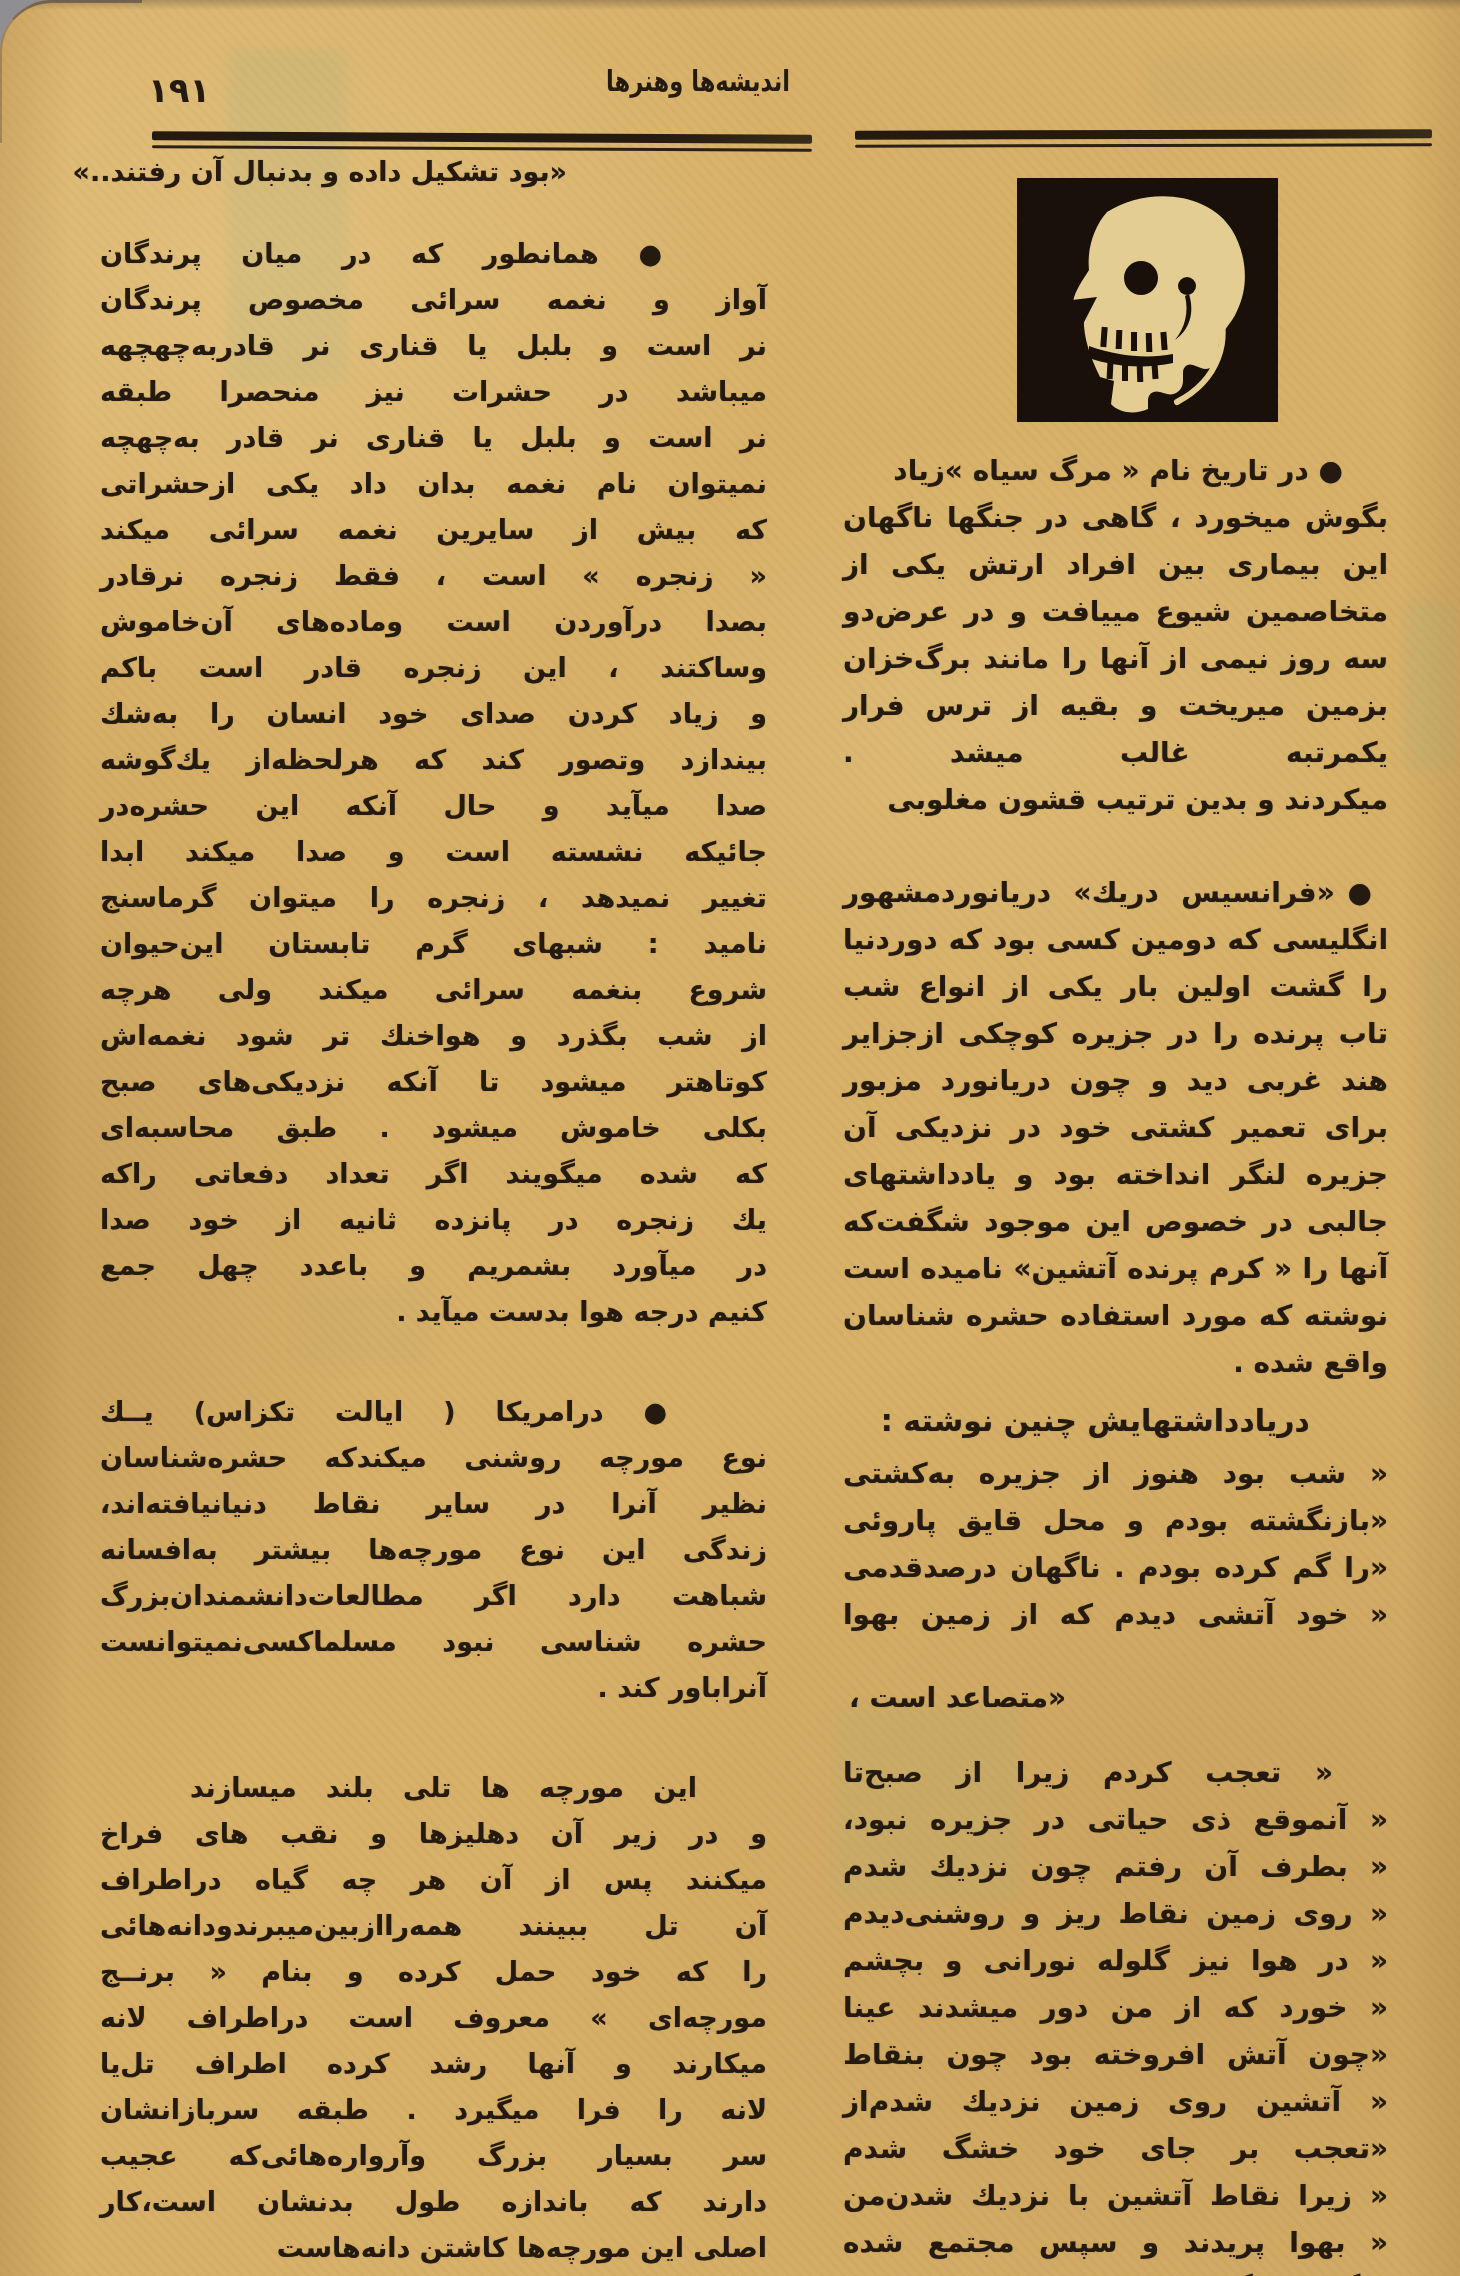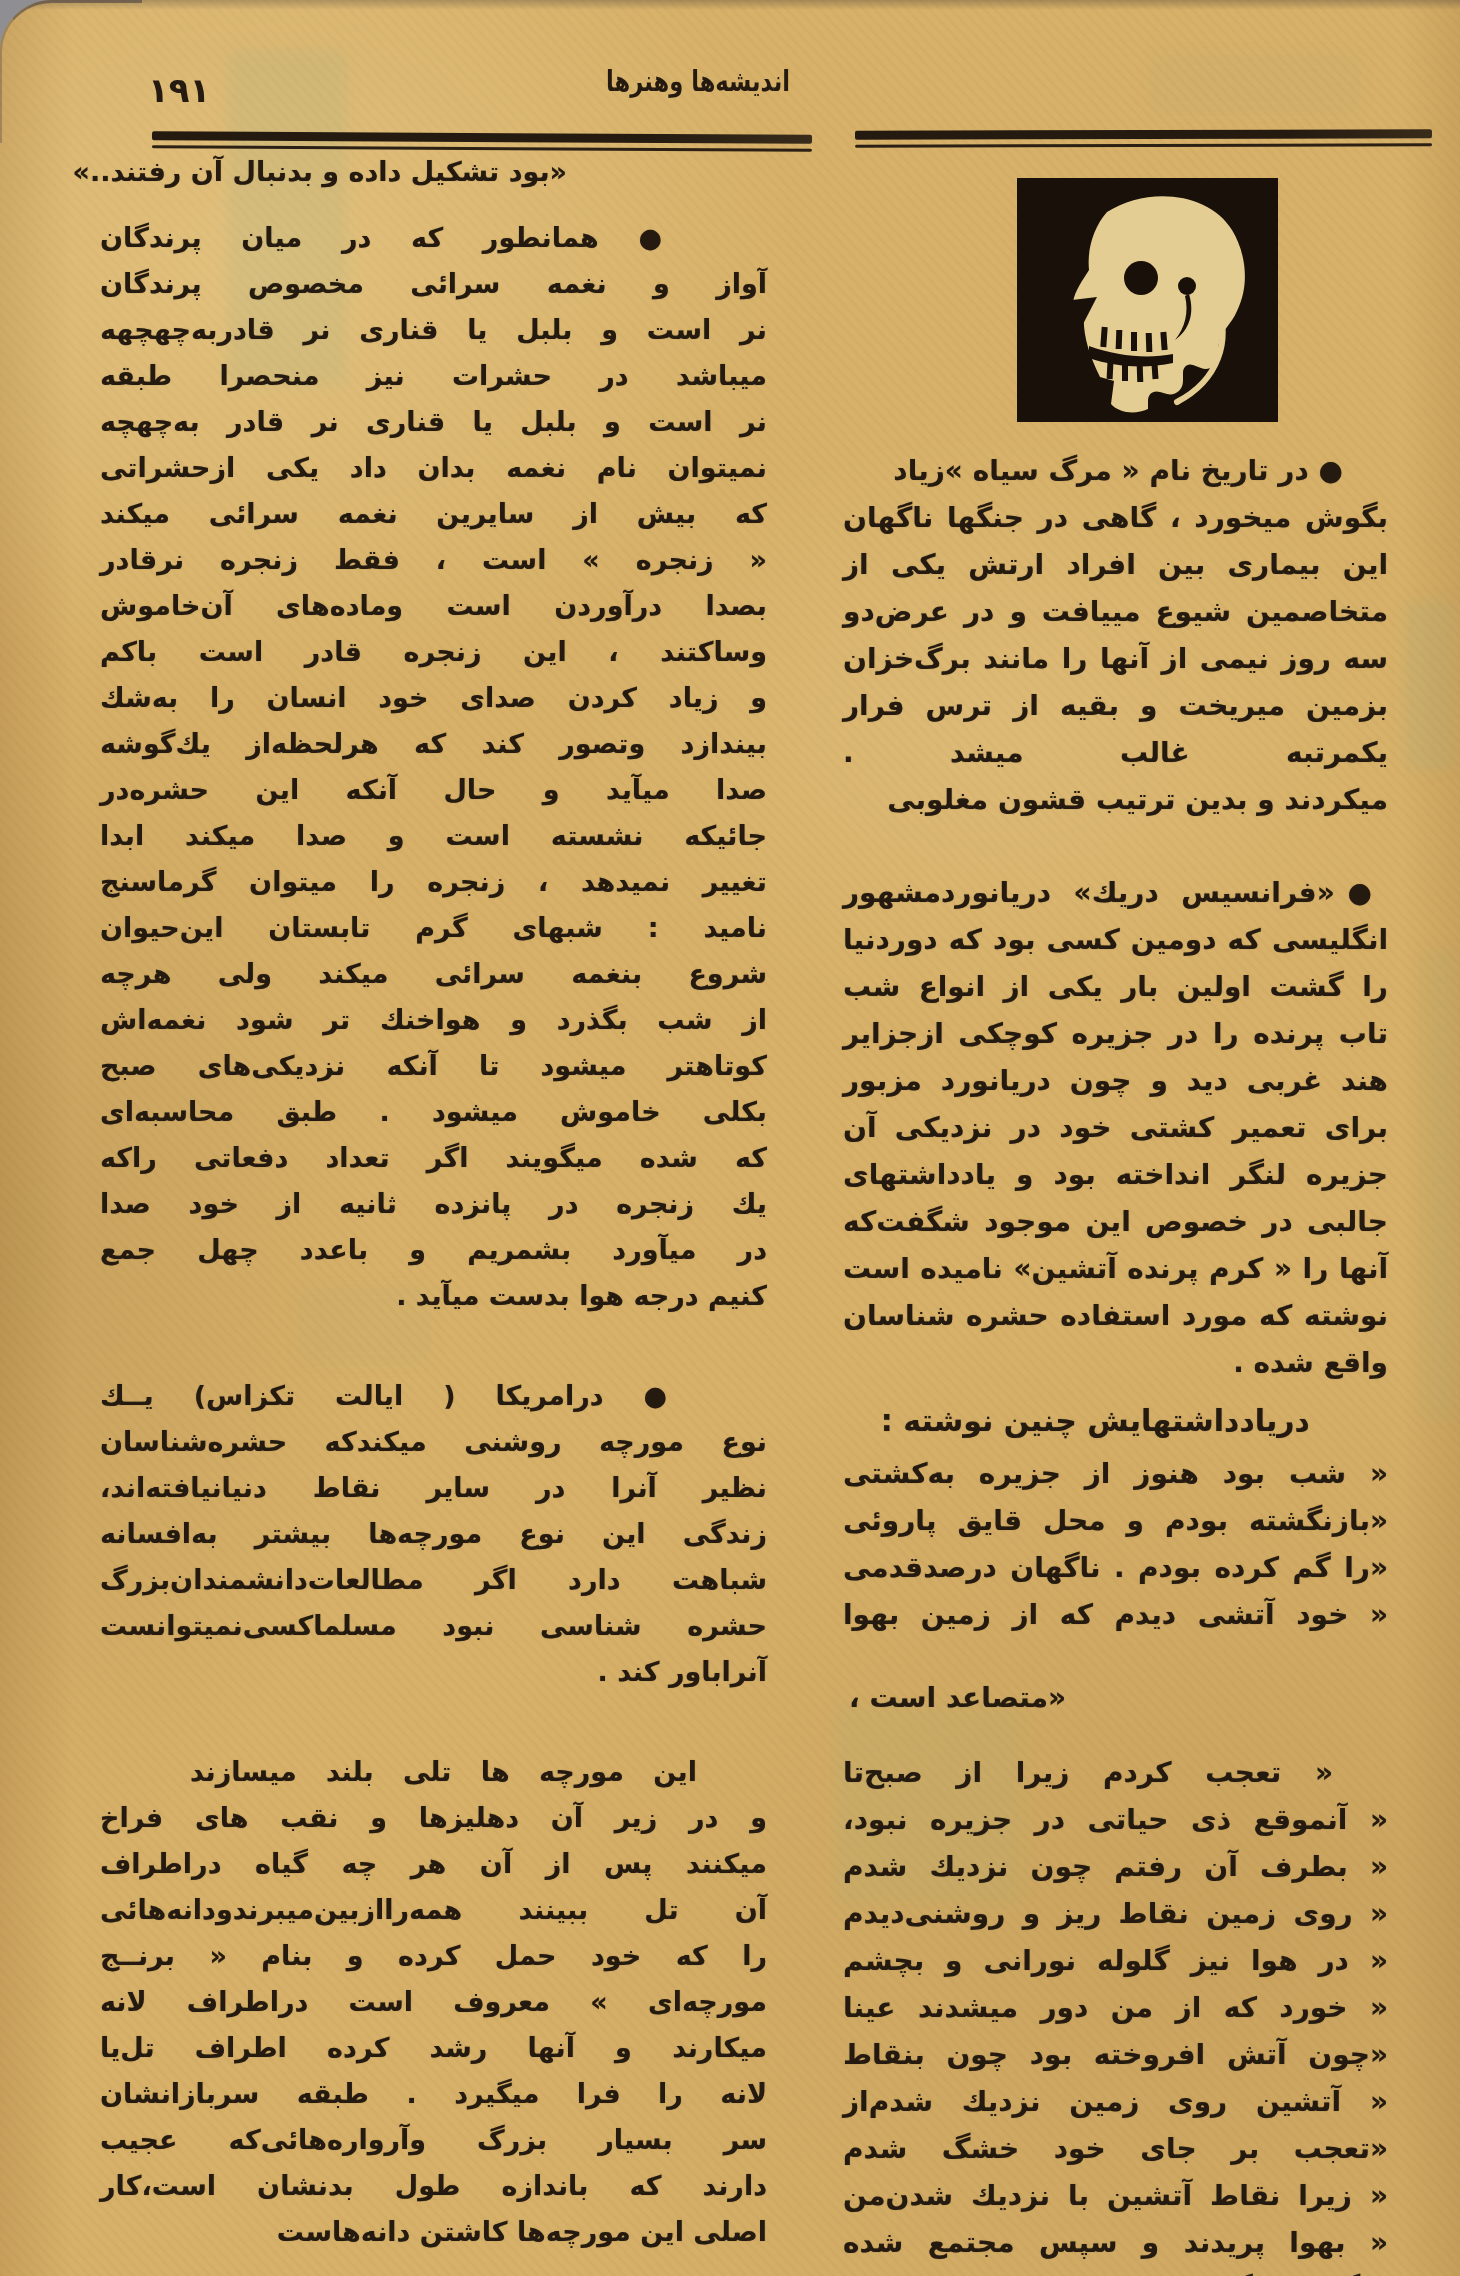--- a/index.html
+++ b/index.html
@@ -39,21 +39,21 @@
        text-shadow:0 0 1px rgba(36,26,16,0.45);}
   #col-left{left:100px;top:149px;width:667px;}
   #col-right{left:843px;top:447px;width:545px;}
   .line{direction:rtl;text-align:justify;text-align-last:justify;white-space:nowrap;
         overflow:visible;}
   #col-left .line{font-size:27px;line-height:46px;height:46px;}
   #col-right .line{font-size:28px;line-height:47px;height:47px;}
   .para .line:last-child{text-align-last:right;}
 
   
-  #col-left .para:nth-of-type(1){margin-bottom:20px;}
+  #col-left .para:nth-of-type(1){margin-bottom:36px;}
   #col-left .para:nth-of-type(1) .line{padding-right:200px;}
   #col-left .para:nth-of-type(2){margin-bottom:54px;}
   #col-left .para:nth-of-type(2) .line:first-child{padding-right:105px;}
   #col-left .para:nth-of-type(3){margin-bottom:54px;}
   #col-left .para:nth-of-type(3) .line:first-child{padding-right:100px;}
   #col-left .para:nth-of-type(4) .line:first-child{padding-right:70px;padding-left:90px;}
 
   
   #col-right .para:nth-of-type(1){margin-bottom:46px;}
   #col-right .para:nth-of-type(1) .line:first-child{padding-right:45px;text-align-last:right;}

